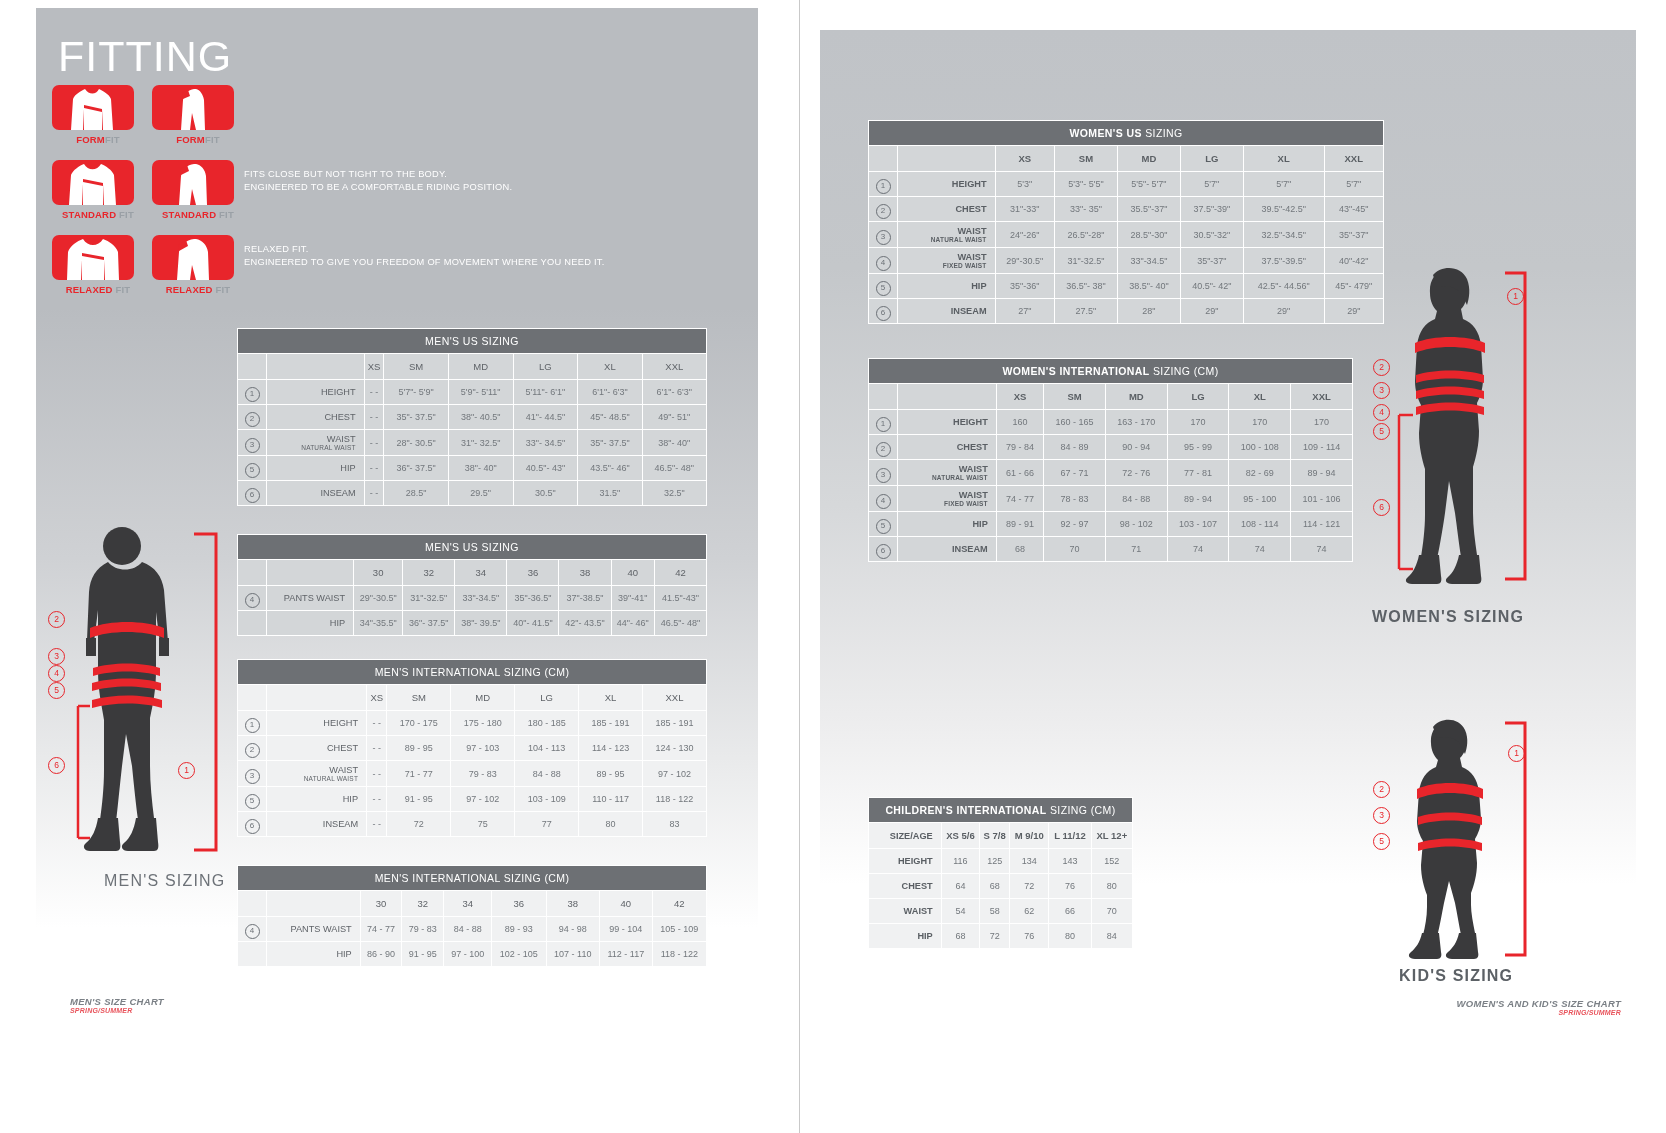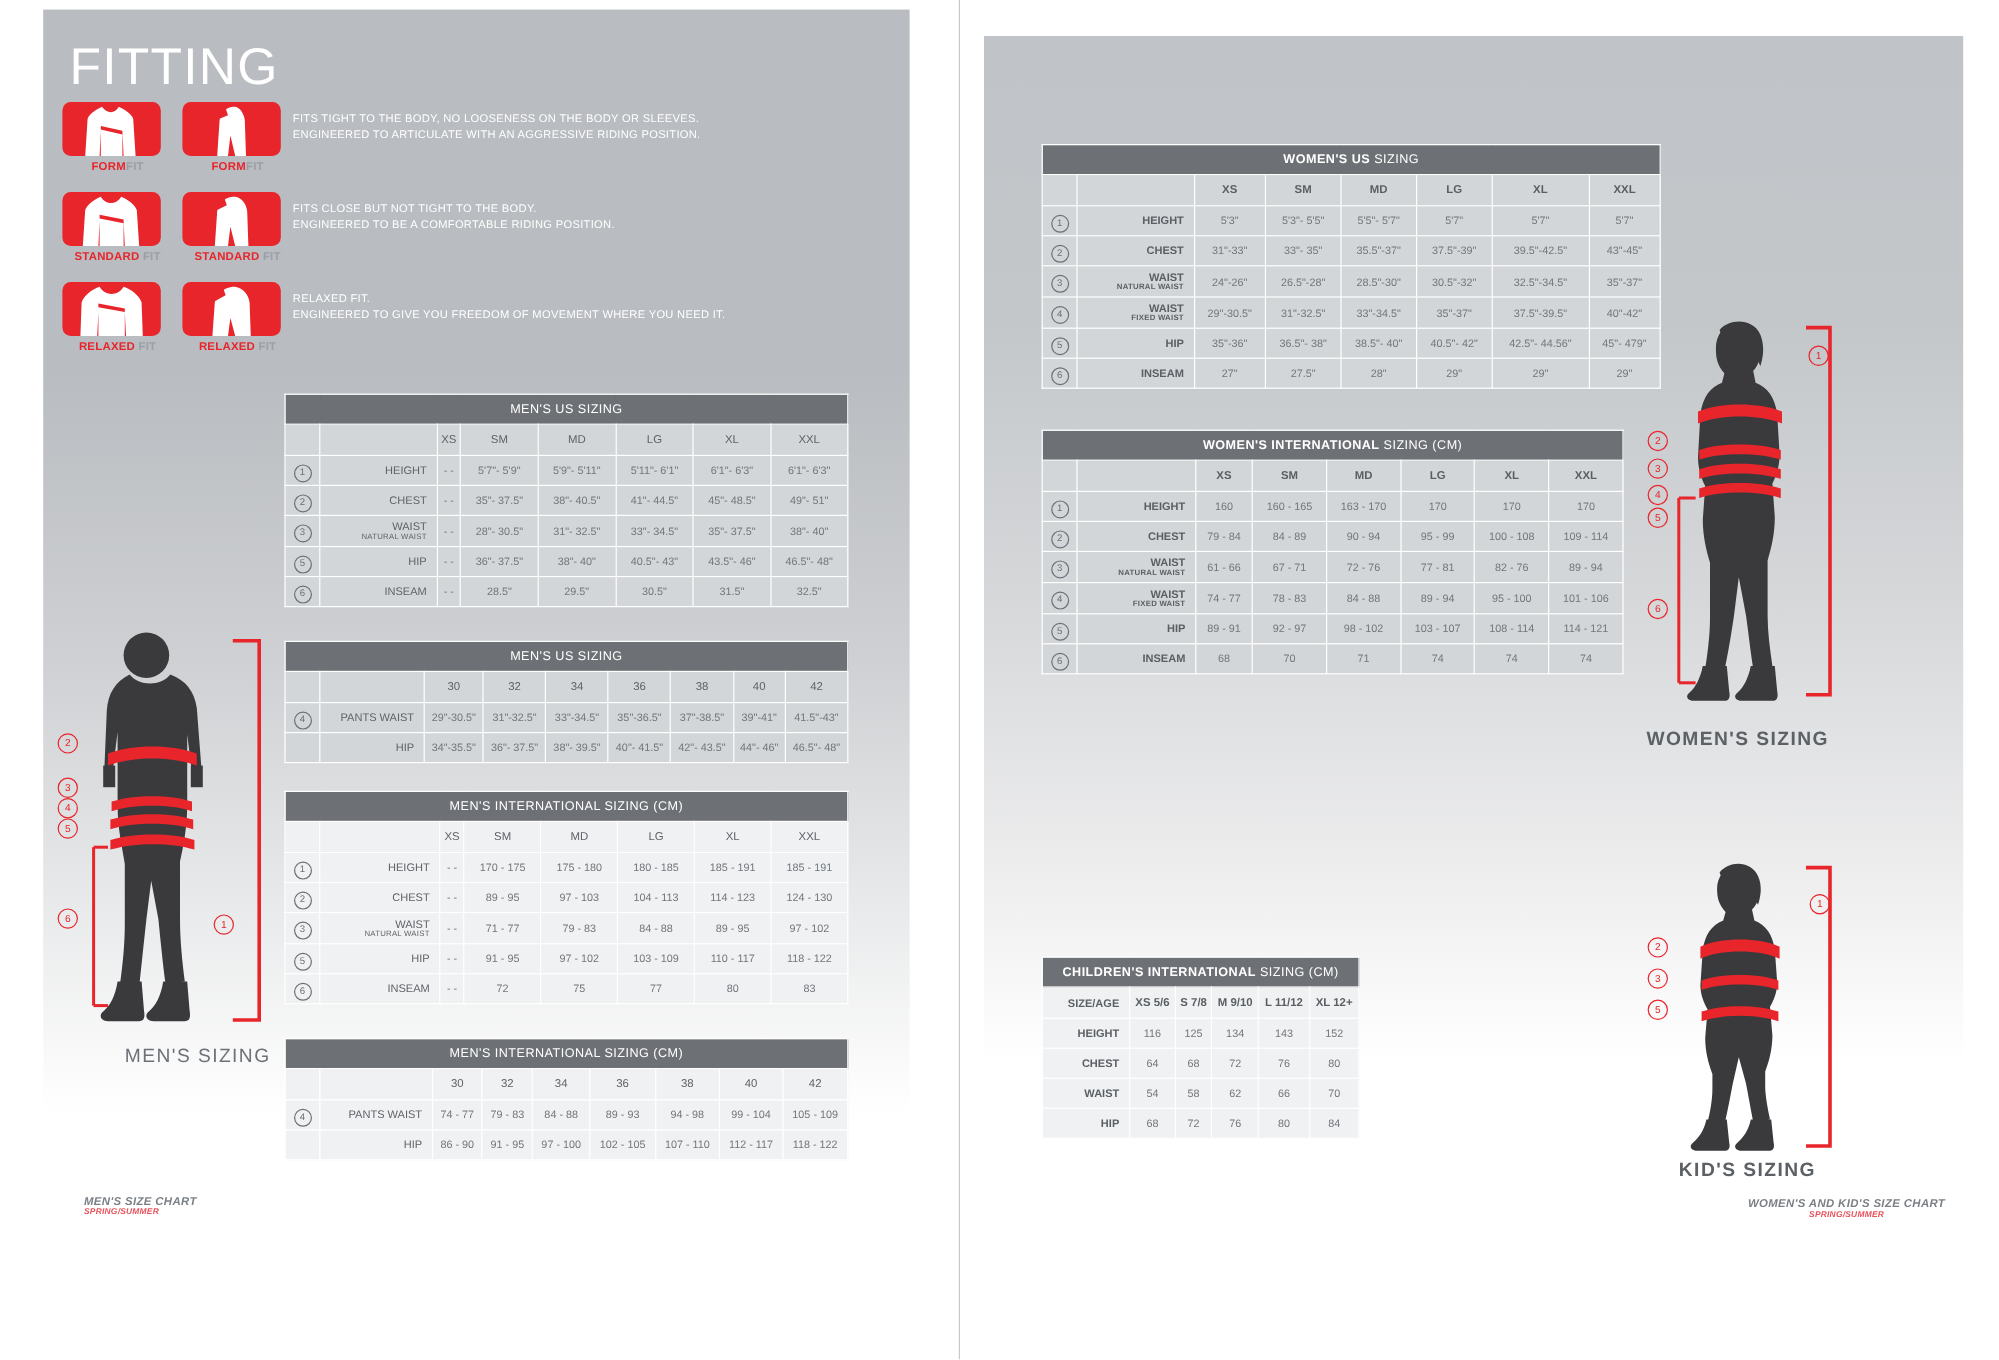--- a/index.html
+++ b/index.html
@@ -126,24 +126,20 @@
       <div class="fit-label"><b>FORM</b><span class="lite">FIT</span></div>
     </div>
     <div class="fit-badge" style="left:100px;">
       <div class="fit-img">
         <svg class="torso-s" width="50" height="45" viewBox="0 0 50 45">
             <path fill="#fff" d="M26 2 C20 3 16 7 15 13 L13 43 L22 43 L24 26 L28 43 L37 43 L36 13 C35 7 32 3 28 2 Z"></path>
             <path fill="#e8252b" d="M14 6 L20 3 L22 9 L15 12 Z"></path>
           </svg>
       </div>
       <div class="fit-label"><b>FORM</b><span class="lite">FIT</span></div>
-    </div>
-    <div class="fit-desc">
-      <div>FITS TIGHT TO THE BODY, NO LOOSENESS ON THE BODY OR SLEEVES.</div>
-      <div>ENGINEERED TO ARTICULATE WITH AN AGGRESSIVE RIDING POSITION.</div>
     </div>
   </div>
 
   <div class="fit-row" style="top:160px;">
     <div class="fit-badge" style="left:0;">
       <div class="fit-img">
         <svg class="torso" width="60" height="45" viewBox="0 0 60 45">
             <path fill="#fff" d="M21 2 C16 4 10 8 8 13 L6 43 L19 43 L20 22 L20 43 L40 43 L40 22 L41 43 L53 43 L51 13 C49 8 43 4 38 2 C34 9 25 9 21 2 Z"></path>
             <path fill="#e8252b" d="M20 17 L40 21 L40 24 L20 20 Z"></path>
           </svg>
@@ -564,21 +560,21 @@
           <td class="cell">100 - 108</td>
           <td class="cell">109 - 114</td>
         </tr>
         <tr>
           <td class="numcol"><span class="circnum">3</span></td>
           <td class="rowlbl">WAIST<span class="sub">NATURAL WAIST</span></td>
           <td class="cell">61 - 66</td>
           <td class="cell">67 - 71</td>
           <td class="cell">72 - 76</td>
           <td class="cell">77 - 81</td>
-          <td class="cell">82 - 76</td>
+          <td class="cell">82 - 69</td>
           <td class="cell">89 - 94</td>
         </tr>
         <tr>
           <td class="numcol"><span class="circnum">4</span></td>
           <td class="rowlbl">WAIST<span class="sub">FIXED WAIST</span></td>
           <td class="cell">74 - 77</td>
           <td class="cell">78 - 83</td>
           <td class="cell">84 - 88</td>
           <td class="cell">89 - 94</td>
           <td class="cell">95 - 100</td>
@@ -700,17 +696,17 @@
       <path d="M120 8 L140 8 L140 240 L120 240" fill="none" stroke="#e8252b" stroke-width="3"></path>
     </svg>
   </div>
   <div class="callout" style="left:698px;top:745px;">1</div>
   <div class="callout" style="left:563px;top:781px;">2</div>
   <div class="callout" style="left:563px;top:807px;">3</div>
   <div class="callout" style="left:563px;top:833px;">5</div>
 
   <div class="fig-caption bold" style="left:589px;top:967px;">KID'S SIZING</div>
 
-  <div class="footer right" style="right:45px;top:998px;text-align:center;">
+  <div class="footer right" style="right:45px;top:998px;">
     <span>WOMEN'S AND KID'S SIZE CHART</span>
     <span class="ss">SPRING/SUMMER</span>
   </div>
 </div>
 
 </body></html>

